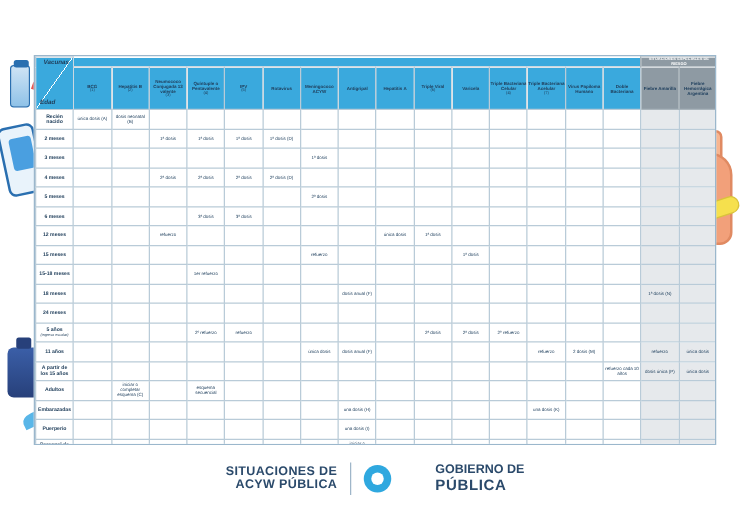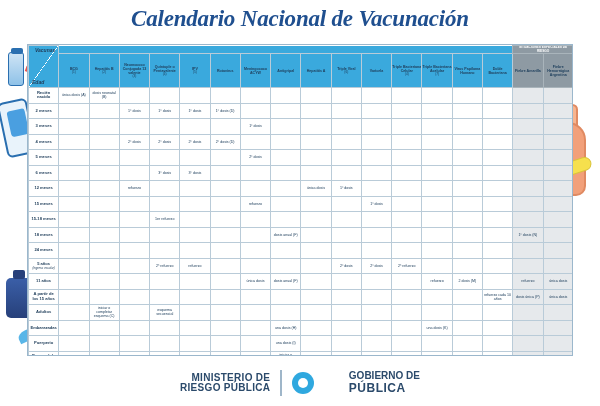--- a/index.html
+++ b/index.html
@@ -177,21 +177,20 @@
   }
   .f-right { line-height: 1.05; margin-left: 25px; }
   .f-right .l1 { font-size: 10px; font-weight: bold; color: #2b4a6b; }
   .f-right .l2 { font-size: 12px; font-weight: bold; color: #2b4a6b; letter-spacing: 0.5px;}
 </style>
 </head>
 <body>
 
 <div id="page">
 
-  <div class="title">Calendario Nacional de Vacunación</div>
 
   <div class="deco vial1"></div>
   <div class="deco leaf-a"></div>
   <div class="deco syringe"></div>
   <div class="deco bottle"></div>
   <div class="deco leaf-b"></div>
 
   <div class="deco finger f1"></div>
   <div class="deco finger f2"></div>
   <div class="deco finger f3"></div>
@@ -1255,22 +1254,22 @@
             <td class="greycol">
               <span class="cell-txt"></span>
             </td>
           </tr>
         </tbody>
     </table>
   </div>
 
   <div class="footer">
     <div class="f-left">
-      <div class="l1">MINISTERIO DE</div>
-      <div class="l2">RIESGO PÚBLICA</div>
+      <div class="l1">SITUACIONES DE</div>
+      <div class="l2">ACYW PÚBLICA</div>
     </div>
     <div class="f-divider"></div>
     <div class="f-logo"></div>
     <div class="f-right">
       <div class="l1">GOBIERNO DE</div>
       <div class="l2">PÚBLICA</div>
     </div>
   </div>
 
 </div>

